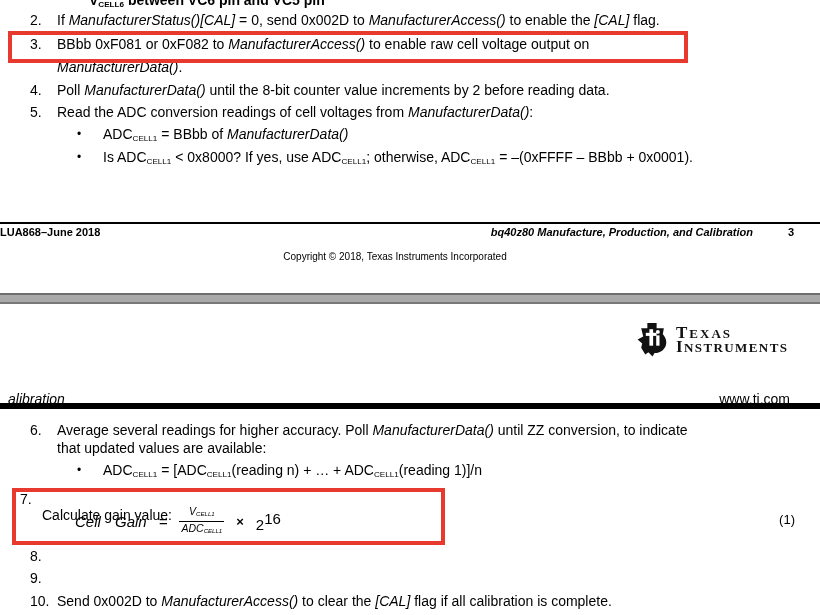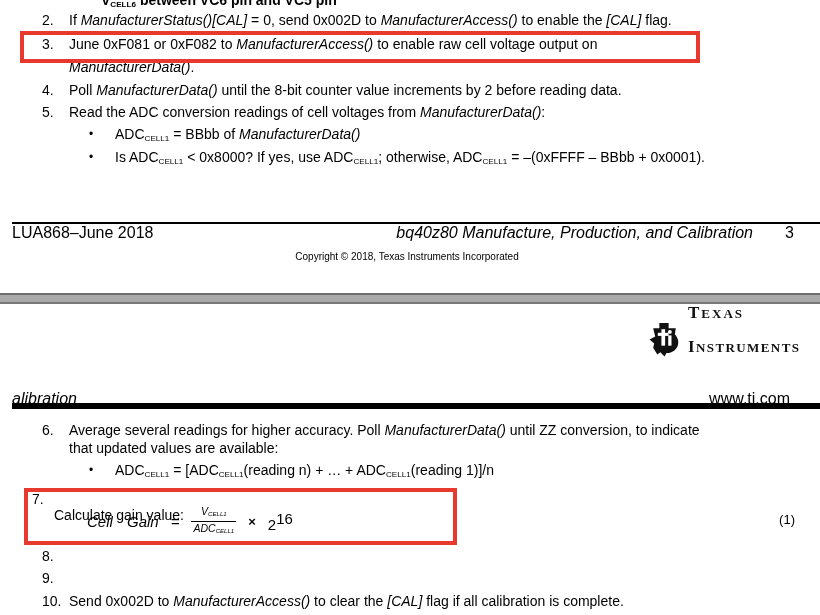--- a/index.html
+++ b/index.html
@@ -2,39 +2,39 @@
 <html style="--highlight-red: #e8392e; --link-blue: #2222cc; --separator-gray: #a9a9a9;"><head>
 <meta charset="utf-8">
 <style>
   html,body{margin:0;padding:0;}
   body{
     width:820px;height:615px;position:relative;overflow:hidden;
     background:#ffffff;color:#000;
     font-family:"Liberation Sans",sans-serif;
   }
   .abs{position:absolute;white-space:nowrap;}
-  .page{position:absolute;inset:0;margin-left:12px;}
+  .page{position:absolute;inset:0;}
   .clip{overflow:hidden;}
   .line{font-size:14px;line-height:17px;}
   .num{font-size:14px;line-height:17px;width:26px;}
   .b{font-weight:bold;}
   .i{font-style:italic;}
   .bi{font-weight:bold;font-style:italic;}
   .sub{font-size:.58em;vertical-align:-.24em;}
   .sup{font-size:.6em;vertical-align:.5em;}
   .bullet{font-size:12px;line-height:17px;}
   .redbox{position:absolute;box-sizing:border-box;border:4px solid var(--highlight-red,#e8392e);z-index:5;background:transparent;}
   .rule{position:absolute;left:0;width:820px;background:#000;}
-  .footer-small{font-size:16px;line-height:13px;}
+  .footer-small{font-size:11px;line-height:13px;font-weight:bold;}
   .copyright{font-size:10px;line-height:12px;text-align:center;width:790px;left:0;}
   .link{color:var(--link-blue,#2222cc);font-style:italic;cursor:pointer;}
   .pagegap{position:absolute;left:0;top:293px;width:820px;height:11px;box-sizing:border-box;
     background:var(--separator-gray,#a9a9a9);
     border-top:2px solid #6e6e6e;border-bottom:2px solid #787878;}
-  .hdr{font-size:16px;line-height:14px;}
+  .hdr{font-size:14px;line-height:14px;padding-left:8px;}
   .ti-text{font-family:"Liberation Serif",serif;font-weight:700;color:#111;}
   .ti-l1{font-size:13px;letter-spacing:2px;line-height:14px;}
   .ti-l2{font-size:13px;letter-spacing:1.4px;line-height:14px;}
   .ti-l1::first-letter,.ti-l2::first-letter{font-size:17px;}
   .formula{display:flex;align-items:center;gap:12px;font-size:15px;height:36px;}
   .f-lhs{word-spacing:10px;}
   .frac{display:inline-flex;flex-direction:column;align-items:center;font-size:10.5px;line-height:13px;}
   .fden{border-top:1px solid #000;padding:0 2px;}
   .f-times{font-weight:bold;font-size:13px;font-style:normal;}
   .f-pow{font-size:15px;}
@@ -45,21 +45,21 @@
 <body>
 
 <section class="page clip">
 
   <div class="abs line" style="top:-8px;left:89px"><span class="b">V</span><span class="b sub">CELL6</span><span class="b"> between VC6 pin and VC5 pin</span></div>
 
   <div class="abs num" style="top:12px;left:30px">2.</div>
   <div class="abs line" style="top:12px;left:57px"><span>If </span><span class="i">ManufacturerStatus()[CAL]</span><span> = 0, send 0x002D to </span><span class="i">ManufacturerAccess()</span><span> to enable the </span><span class="i">[CAL]</span><span> flag.</span></div>
 
   <div class="abs num" style="top:36px;left:30px">3.</div>
-  <div class="abs line" style="top:36px;left:57px"><span>June 0xF081 or 0xF082 to </span><span class="i">ManufacturerAccess()</span><span> to enable raw cell voltage output on</span></div>
+  <div class="abs line" style="top:36px;left:57px"><span>BBbb 0xF081 or 0xF082 to </span><span class="i">ManufacturerAccess()</span><span> to enable raw cell voltage output on</span></div>
   <div class="abs line" style="top:59px;left:57px"><span class="i">ManufacturerData()</span><span>.</span></div>
 
   <div class="redbox" style="left:8px;top:31px;width:680px;height:32px"></div>
 
   <div class="abs num" style="top:82px;left:30px">4.</div>
   <div class="abs line" style="top:82px;left:57px"><span>Poll </span><span class="i">ManufacturerData()</span><span> until the 8-bit counter value increments by 2 before reading data.</span></div>
 
   <div class="abs num" style="top:104px;left:30px">5.</div>
   <div class="abs line" style="top:104px;left:57px"><span>Read the ADC conversion readings of cell voltages from </span><span class="i">ManufacturerData()</span><span>:</span></div>
 
@@ -82,21 +82,21 @@
 
   <div class="abs" style="left:637px;top:322px">
     <svg width="31" height="35" viewBox="0 0 30 34">
       <path fill="#111" d="M10 1 L19 1 L19 6 L26 6 L25 12 C28 15 29.5 20 27.5 24 C25.5 28 21 30.5 17 30 L15 33.5 L11 29.5 L8 31.5 L4 25 L5 21 L0.5 17 L6 14 L4 6 L10 6 Z"></path>
       <rect x="12" y="7" width="3.6" height="16" fill="#fff"></rect>
       <rect x="8.5" y="10.5" width="10.5" height="3" fill="#fff"></rect>
       <rect x="18.6" y="13" width="3.2" height="10" fill="#fff"></rect>
       <circle cx="20.2" cy="9.6" r="1.9" fill="#fff"></circle>
     </svg>
   </div>
-  <div class="abs ti-text ti-l1" style="left:676px;top:306px">TEXAS</div>
+  <div class="abs ti-text ti-l1" style="left:676px;top:326px">TEXAS</div>
   <div class="abs ti-text ti-l2" style="left:676px;top:340px">INSTRUMENTS</div>
 
   <div class="abs hdr i" style="top:392px;left:0px">alibration</div>
   <div class="abs hdr" style="top:392px;right:30px">www.ti.com</div>
   <div class="rule" style="top:403px;height:6px"></div>
 
   <div class="abs num" style="top:422px;left:30px">6.</div>
   <div class="abs line" style="top:422px;left:57px"><span>Average several readings for higher accuracy. Poll </span><span class="i">ManufacturerData()</span><span> until ZZ conversion, to indicate</span></div>
   <div class="abs line" style="top:440px;left:57px"><span>that updated values are available:</span></div>
 

